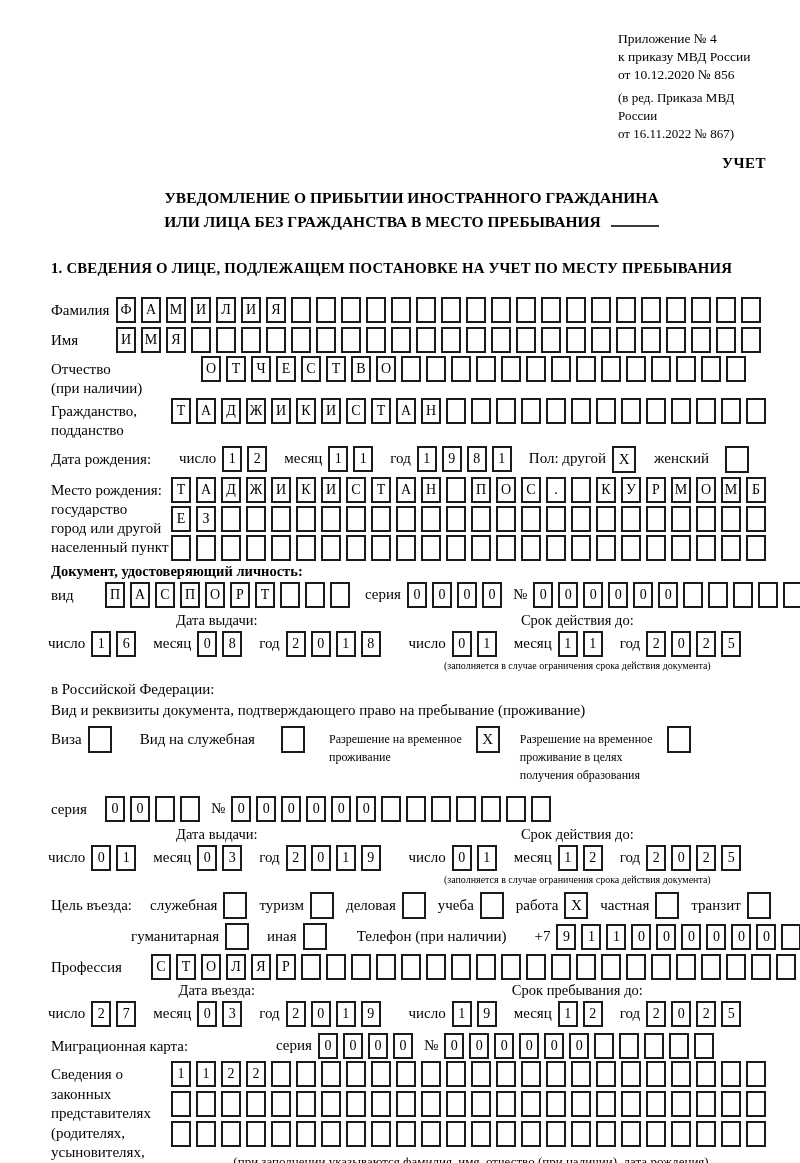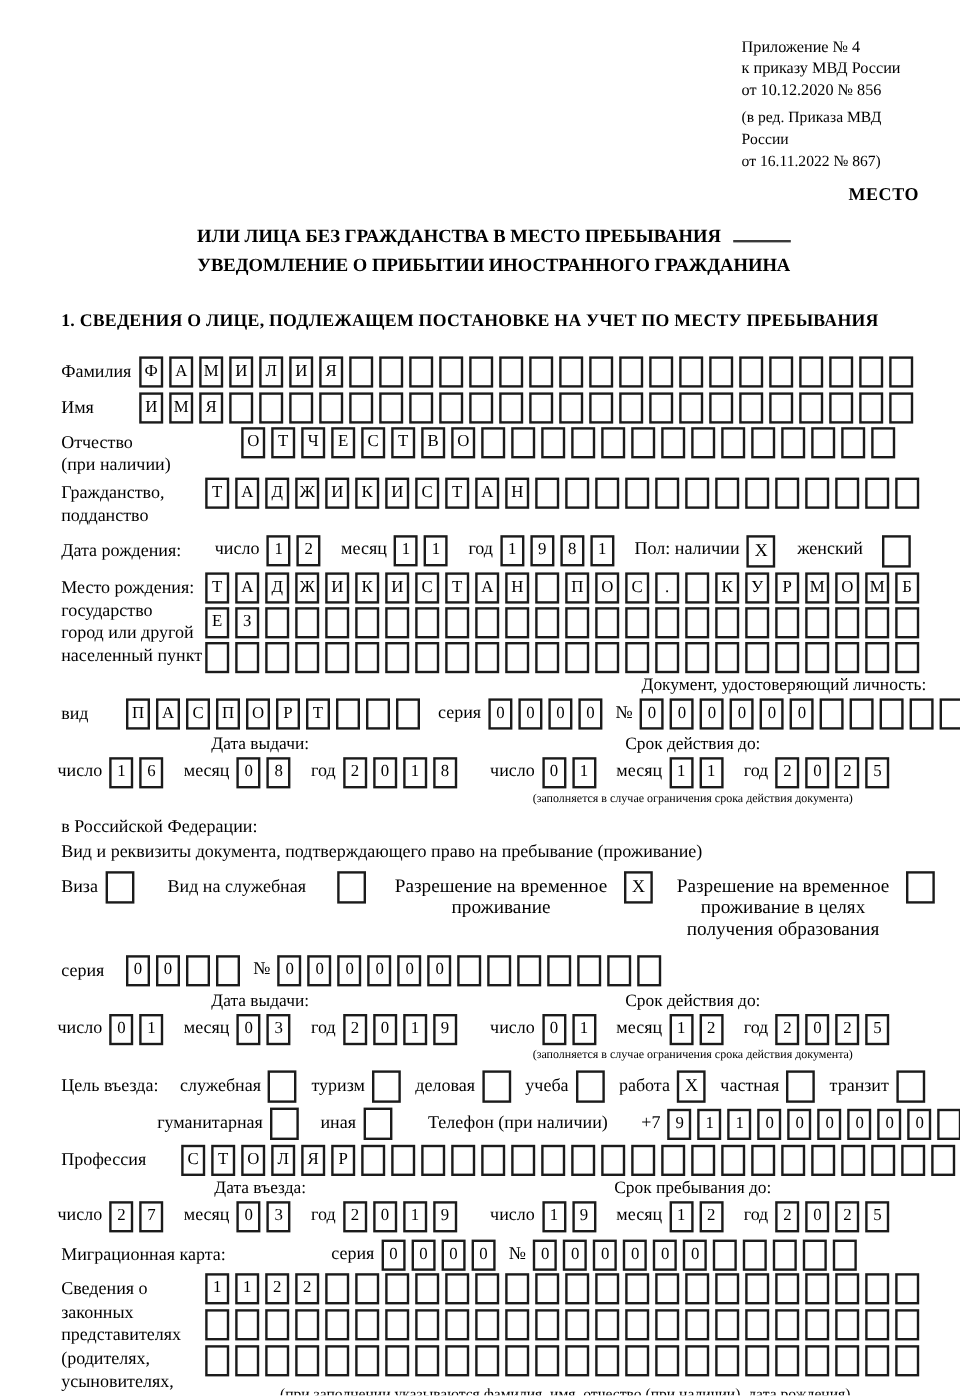--- a/index.html
+++ b/index.html
@@ -34,45 +34,45 @@
   .dlbl { font-size:15px; padding-top:4px; margin:0 6px 0 12px; flex:none; }
   .dlbl.first { margin-left:0; }
   .dgroup { display:inline-flex; align-items:flex-start; }
   .twocol { display:flex; }
   .tc-left { width:46%; text-align:center; }
   .tc-right { flex:1; text-align:center; }
   .chead { font-size:14.5px; line-height:17px; }
   .dcenter { display:flex; justify-content:center; margin-top:2px; text-align:left; }
   .smallnote { font-size:10px; line-height:14px; margin-top:2px; white-space:nowrap; }
   .restext { font-size:15px; line-height:21px; margin-top:6px; }
-  .opt-lines { font-size:16px; line-height:18px; text-align:center; padding-top:4px; flex:none; }
-  .docheader { text-align:right; font-weight:normal; font-size:14.5px; margin-top:2px; }
+  .opt-lines { font-size:12px; line-height:18px; text-align:left; padding-top:4px; flex:none; }
+  .docheader { text-align:left; font-weight:bold; font-size:14.5px; margin-top:2px; }
   .repnote { font-size:13px; text-align:center; margin-top:7px; white-space:nowrap; }
 </style>
 </head>
 <body>
 
 <div class="page">
 
   <div class="ref">
       <div>Приложение № 4</div>
       <div>к приказу МВД России</div>
       <div>от 10.12.2020 № 856</div>
     </div>
   <div class="ref2">
       <div>(в ред. Приказа МВД России</div>
       <div>от 16.11.2022 № 867)</div>
     </div>
-  <div class="forma">МЕСТО</div>
+  <div class="forma">УЧЕТ</div>
 
   <div class="title">
+    <div>УВЕДОМЛЕНИЕ О ПРИБЫТИИ ИНОСТРАННОГО ГРАЖДАНИНА</div>
     <div>
       <span>ИЛИ ЛИЦА БЕЗ ГРАЖДАНСТВА В МЕСТО ПРЕБЫВАНИЯ</span><span class="t-underline"></span>
     </div>
-    <div>УВЕДОМЛЕНИЕ О ПРИБЫТИИ ИНОСТРАННОГО ГРАЖДАНИНА</div>
   </div>
 
   <div class="section1">1. СВЕДЕНИЯ О ЛИЦЕ, ПОДЛЕЖАЩЕМ ПОСТАНОВКЕ НА УЧЕТ ПО МЕСТУ ПРЕБЫВАНИЯ</div>
 
   <div class="row" style="margin-top:20px">
     <span class="lbl w65">Фамилия</span>
     <span class="cells" style="display: flex;">
         <span class="cell">Ф</span>
         <span class="cell">А</span>
         <span class="cell">М</span>
@@ -210,21 +210,21 @@
         <span class="cell">1</span>
         <span class="cell">1</span>
       </span>
     <span class="dlbl">год</span>
     <span class="cells" style="display: flex;">
         <span class="cell">1</span>
         <span class="cell">9</span>
         <span class="cell">8</span>
         <span class="cell">1</span>
       </span>
-    <span class="dlbl">Пол: наличии</span>
+    <span class="dlbl">Пол: другой</span>
     <span class="cbox">X</span>
     <span class="dlbl" style="margin-left:18px">женский</span>
     <span class="cbox" style="margin-left:10px"></span>
   </div>
 
   <div class="row" style="margin-top:4px">
     <span class="lbl w120">
         <div>Место рождения:</div>
         <div>государство</div>
         <div>город или другой</div>

